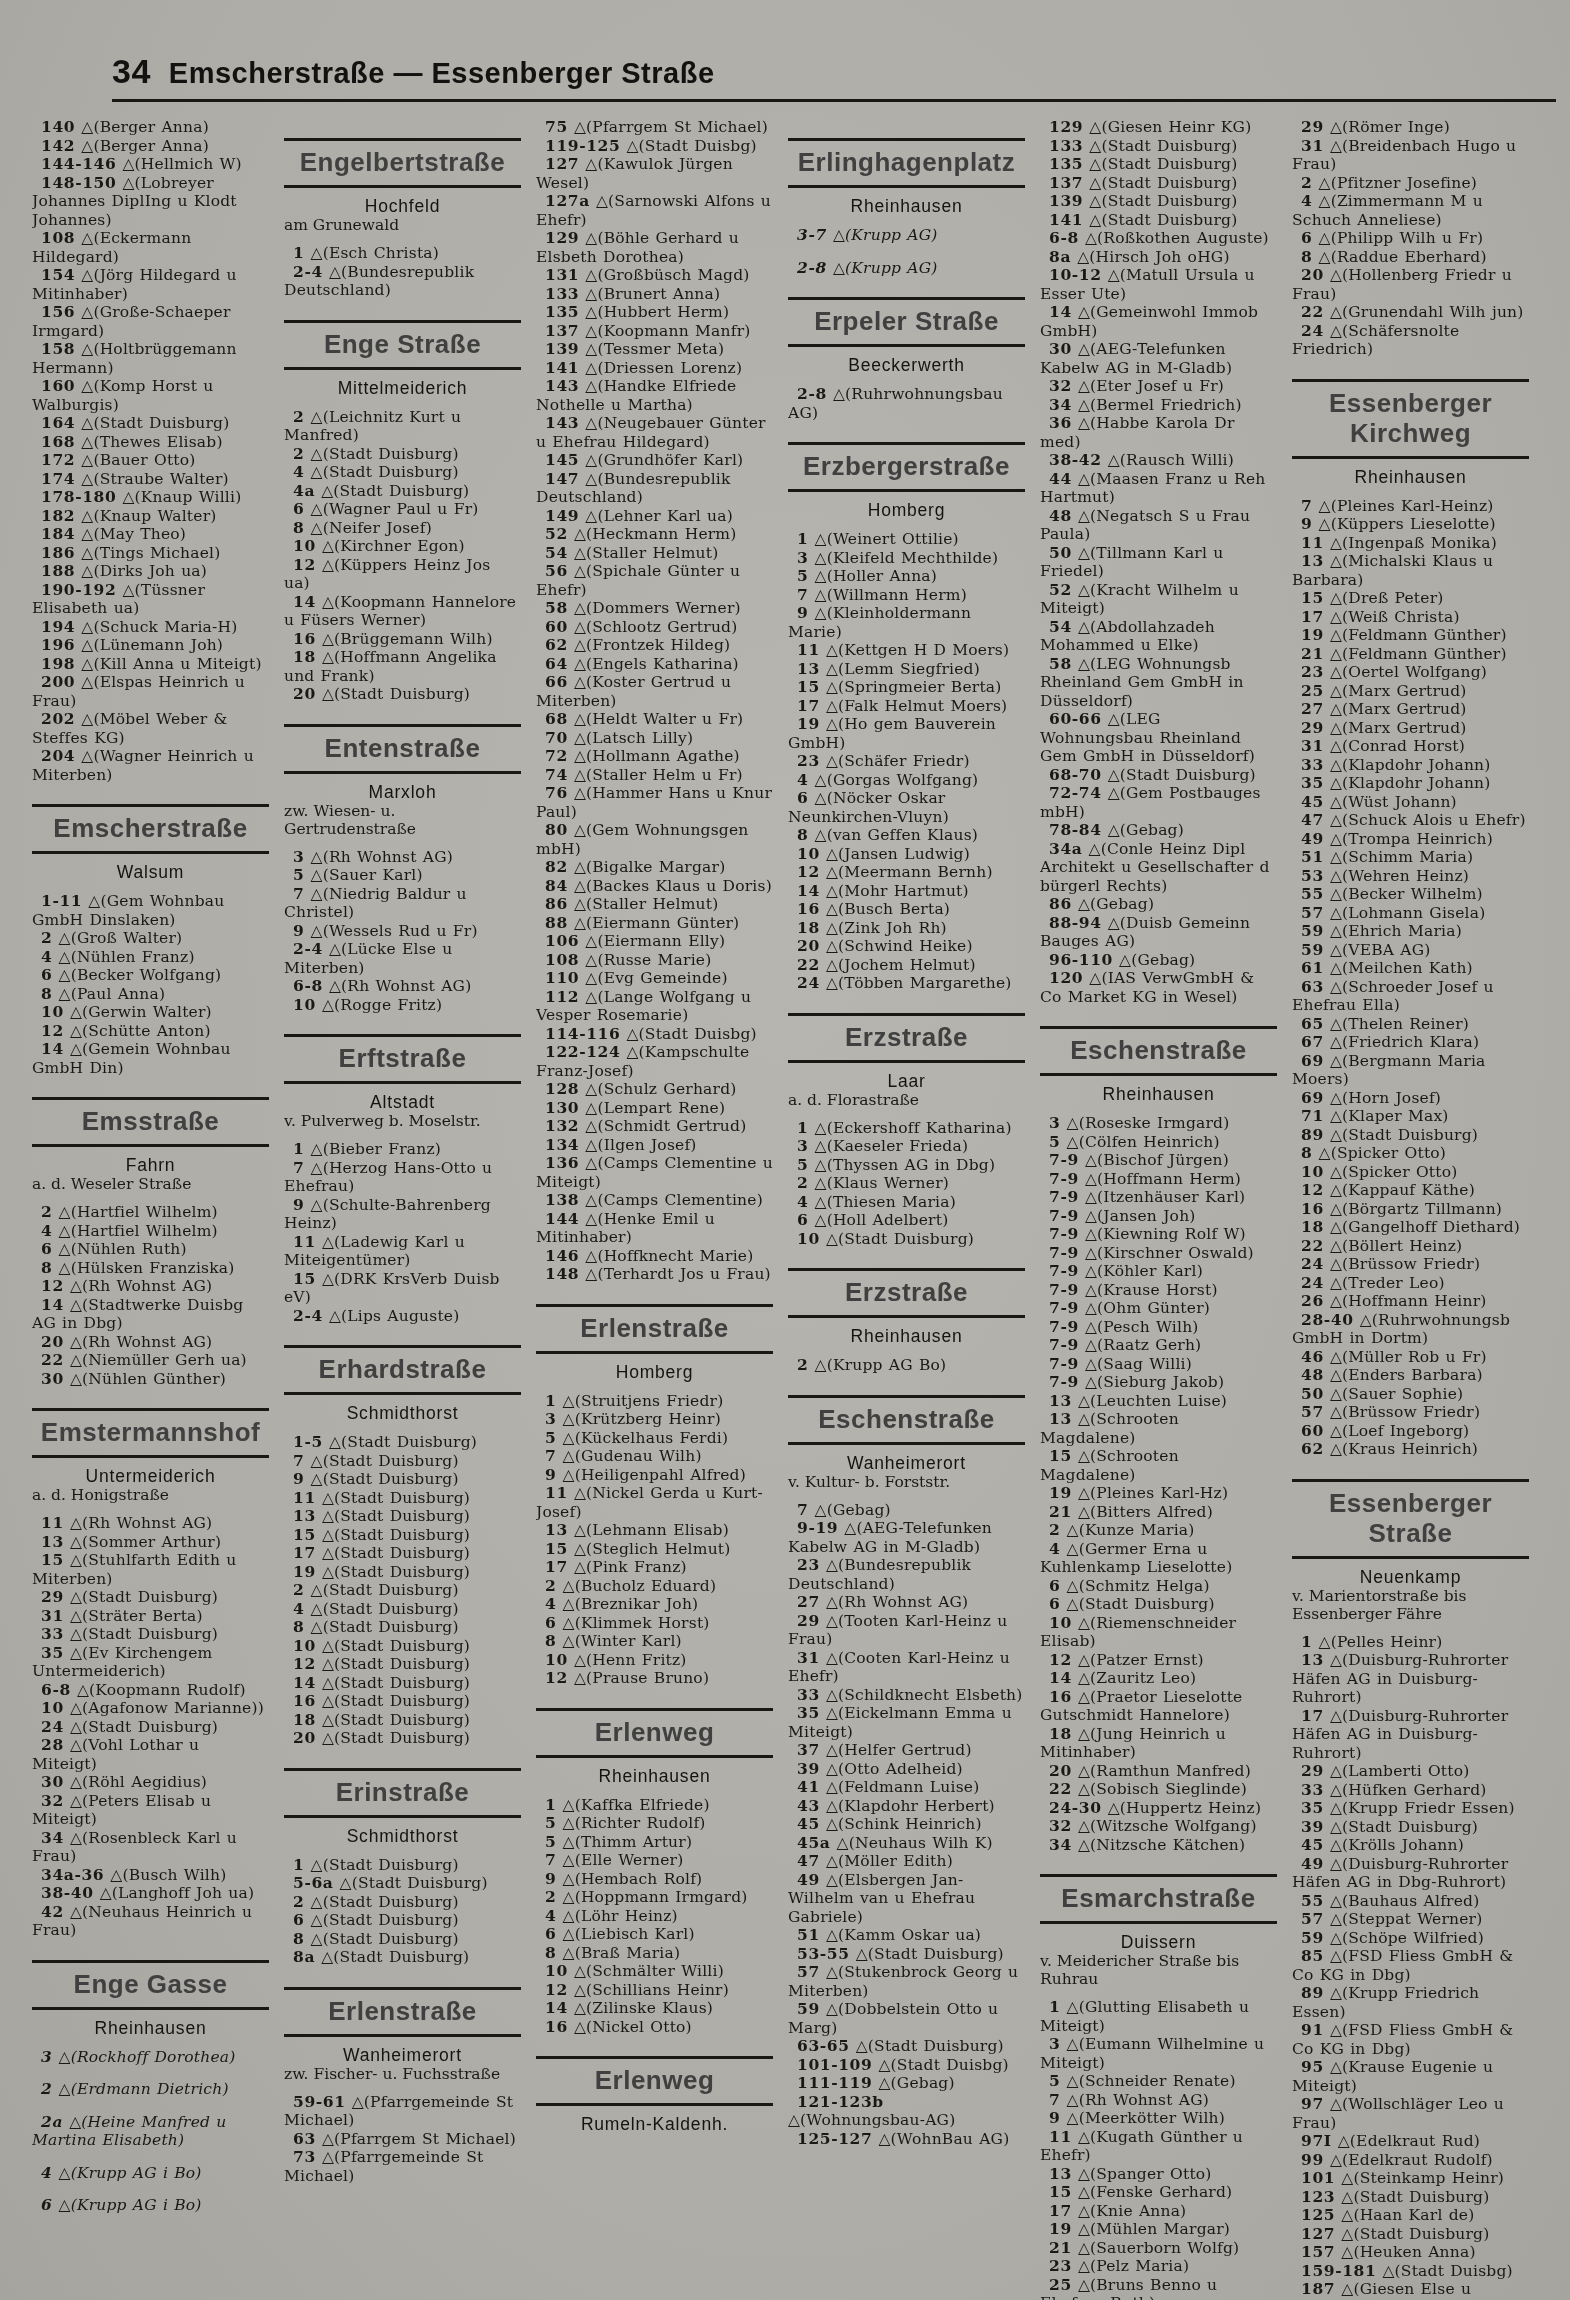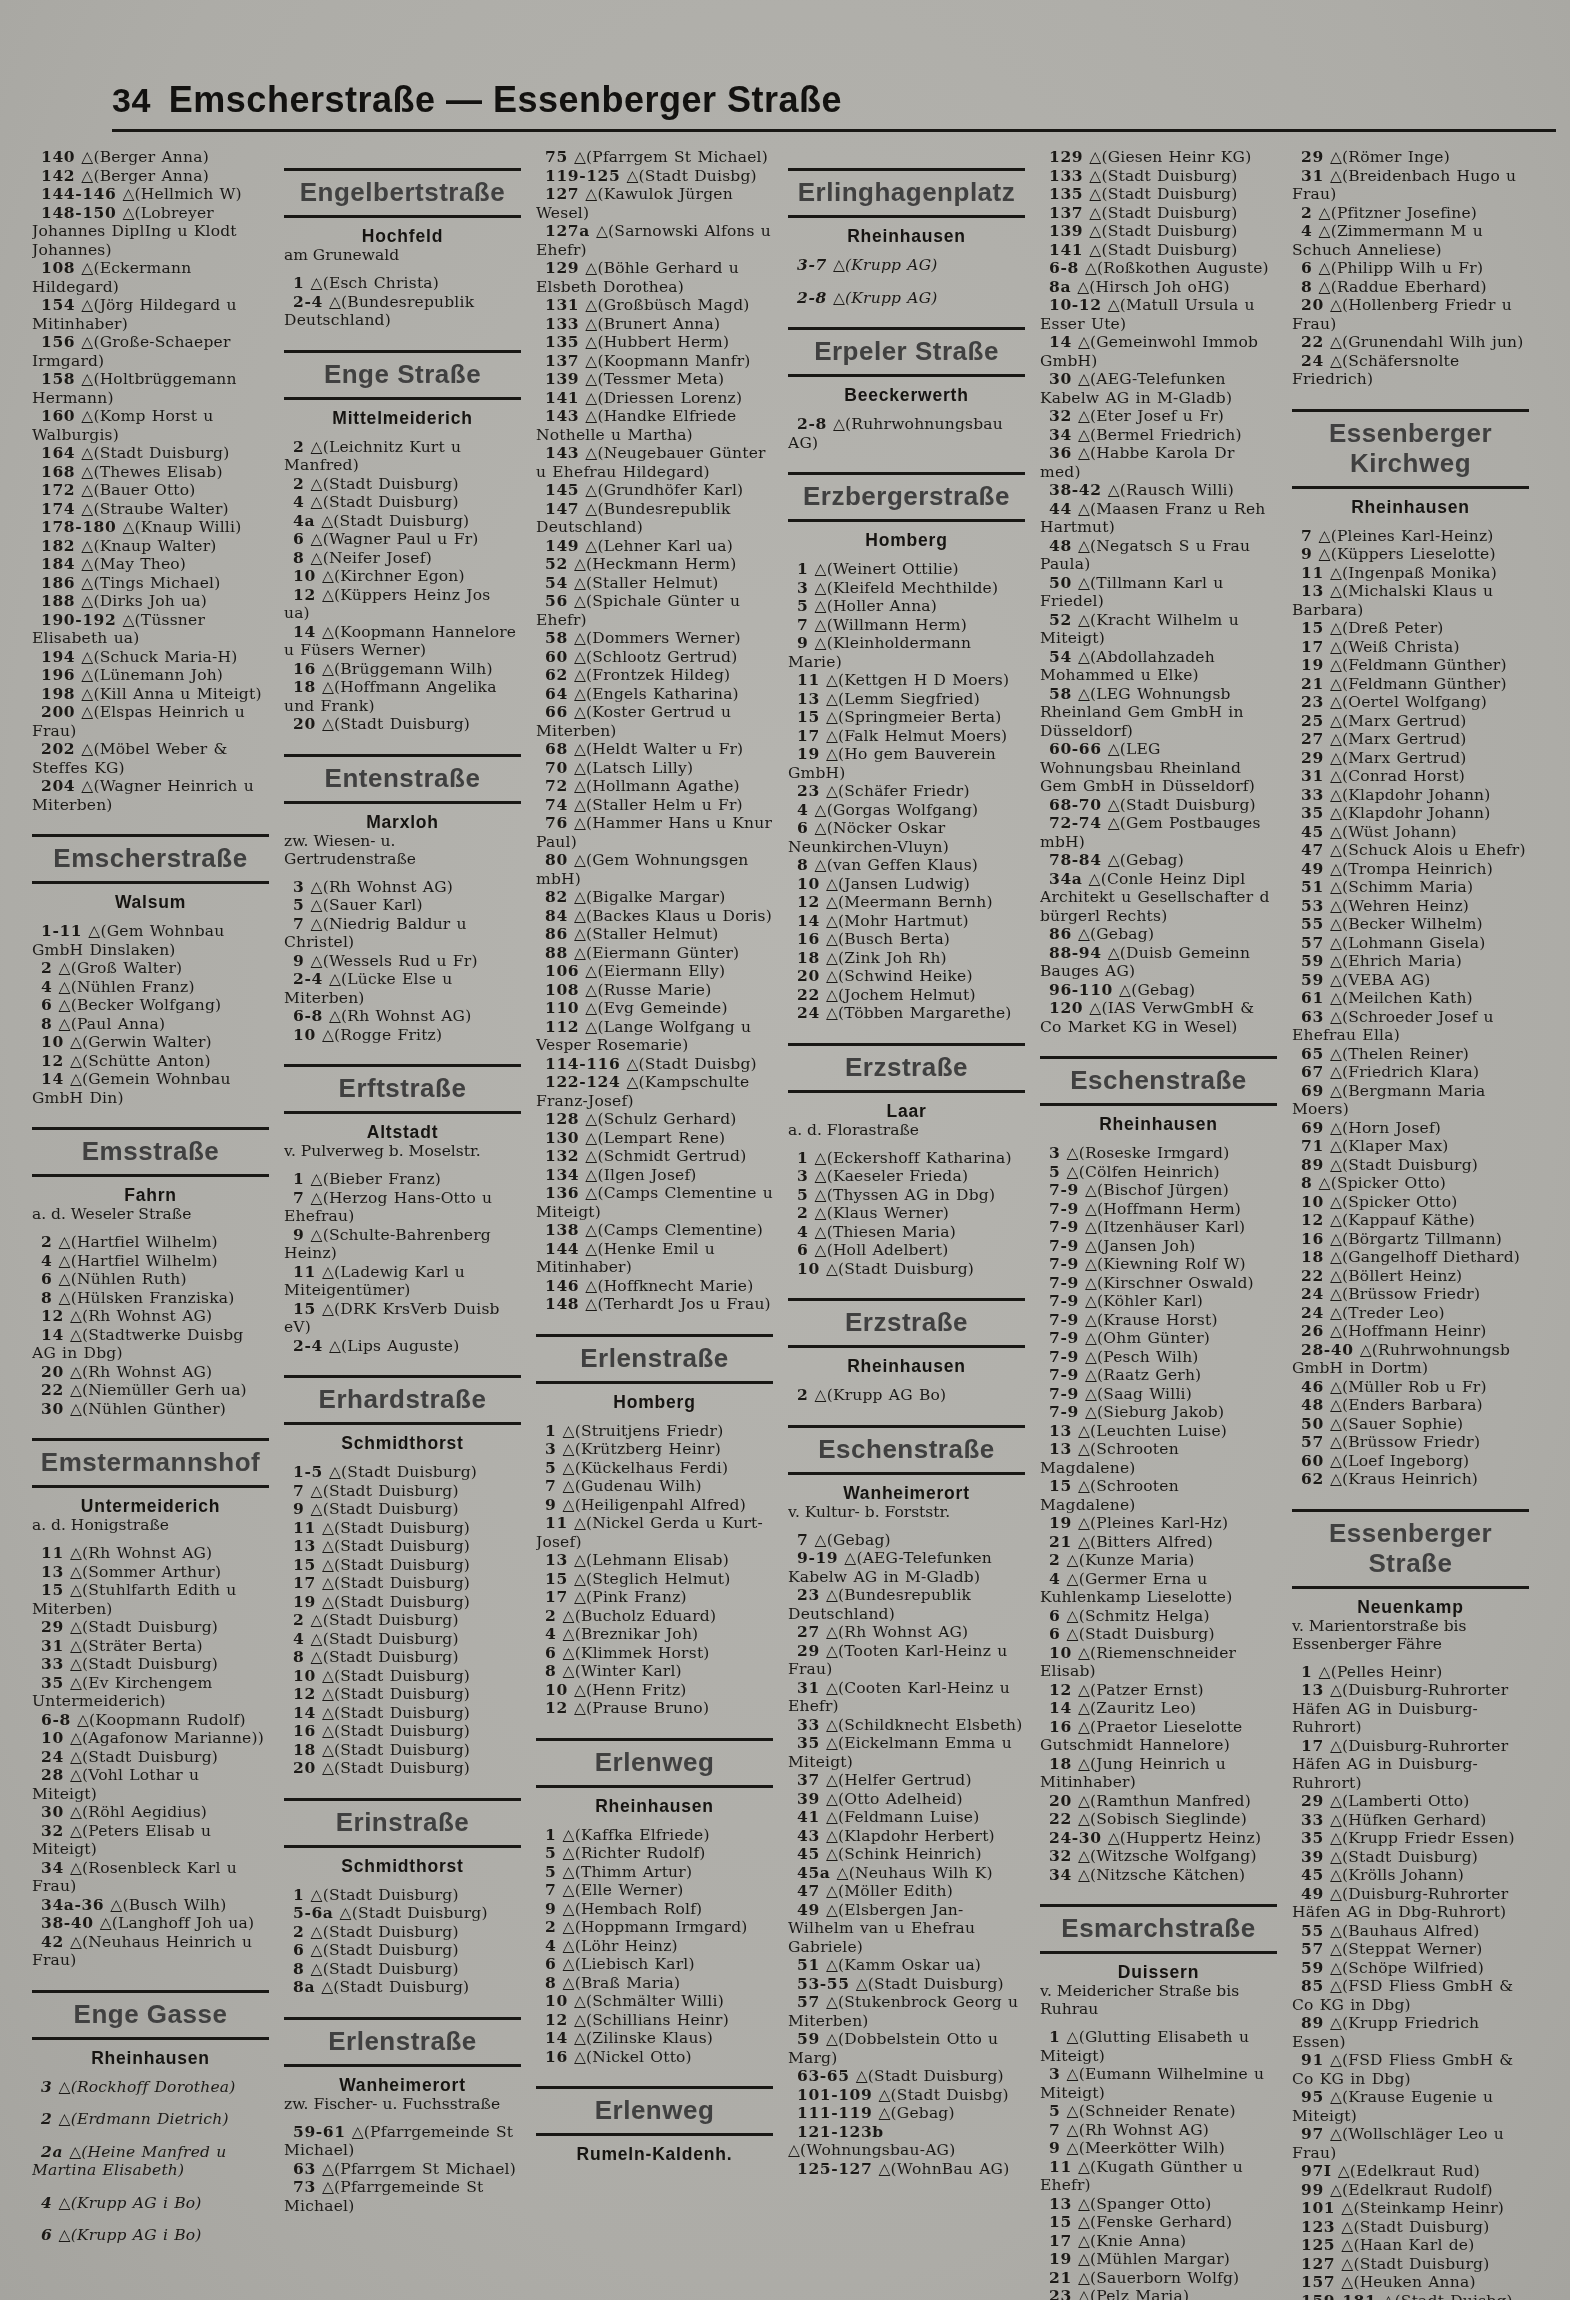--- a/index.html
+++ b/index.html
@@ -13,21 +13,21 @@
   }
   .page{position:relative;width:1570px;height:2300px;}
   .page-header{
     padding:52px 0 0 112px;
     font-family:"Liberation Sans", sans-serif;
     font-weight:bold;color:#131210;
     letter-spacing:0.5px;
     display:flex;align-items:baseline;gap:18px;
   }
   .pg-num{font-size:34px;}
-  .pg-title{font-size:36px;margin-top:27px;}
+  .pg-title{font-size:29px;}
   .header-rule{
     margin:8px 0 0 112px;
     width:1444px;height:3px;background:#191815;
   }
   .columns{
     display:flex;
     padding:16px 6px 0 32px;
     gap:15px;
     height:2190px;
     overflow:hidden;
@@ -49,21 +49,21 @@
     font-family:"Liberation Sans", sans-serif;
     font-weight:bold;font-size:26px;line-height:30px;
     text-align:center;color:#404040;
     border-top:3px solid #191815;
     border-bottom:3px solid #191815;
     padding:6px 0 8px;
     letter-spacing:0.5px;
   }
   .district{
     font-family:"Liberation Sans", sans-serif;
-    font-weight:bold;font-size:17.5px;line-height:20px;
+    font-weight:normal;font-size:17.5px;line-height:20px;
     text-align:center;color:#161411;
     margin-top:8px;letter-spacing:0.8px;
   }
   .note{
     font-size:15.5px;line-height:18px;
   }
   .street + .entries, .note + .entries{margin-top:6px;}
 </style>
 </head>
 <body>

